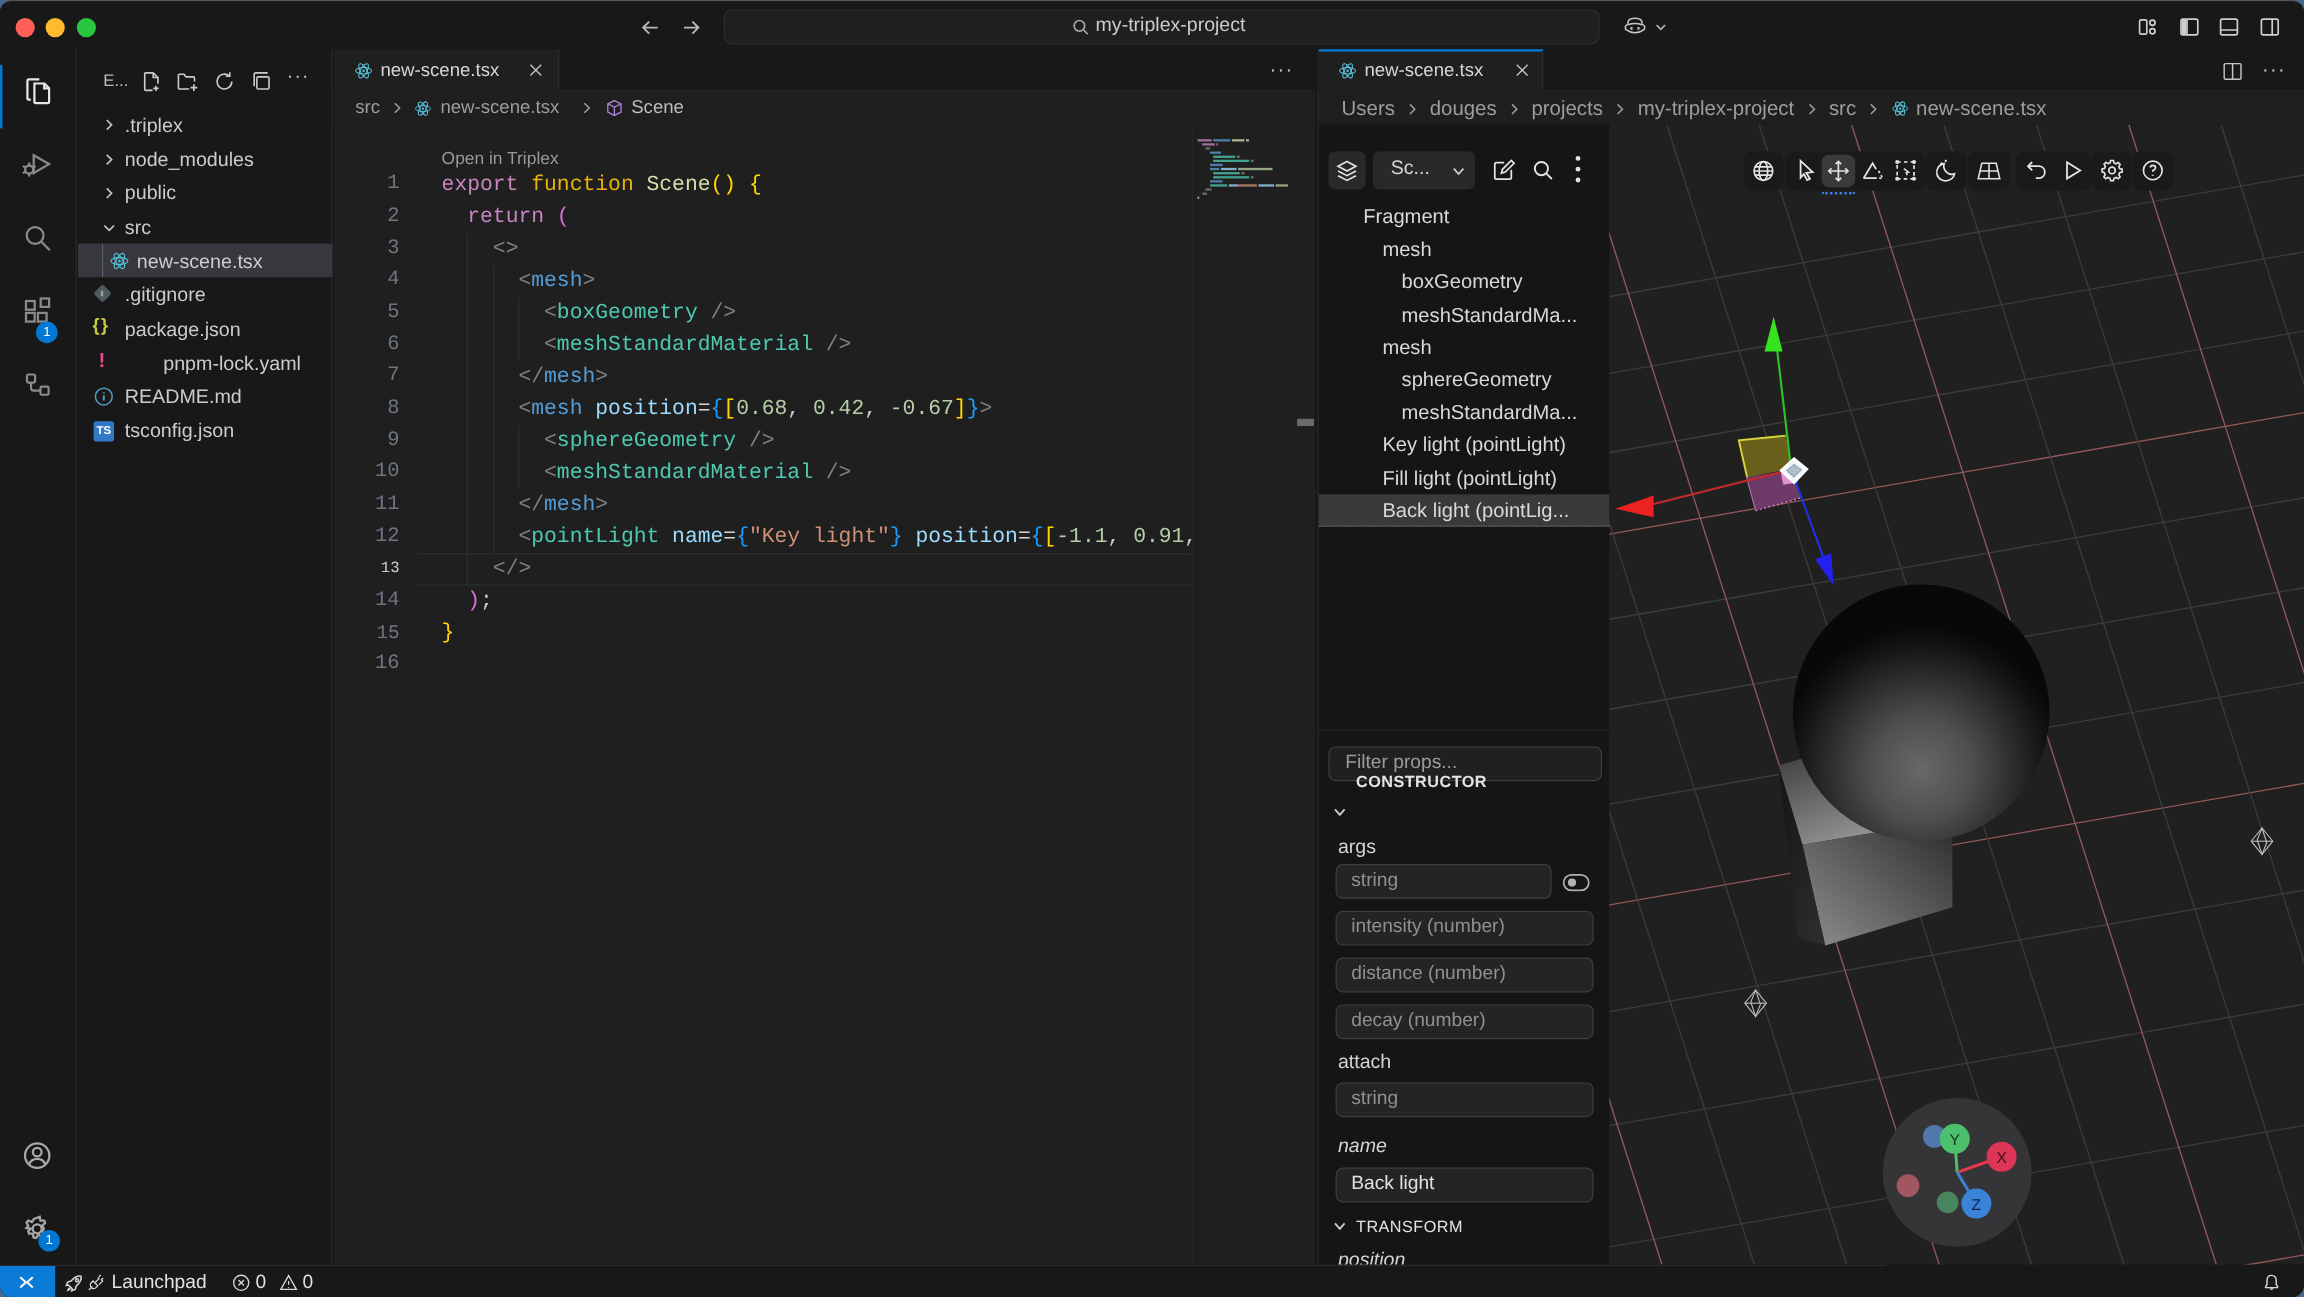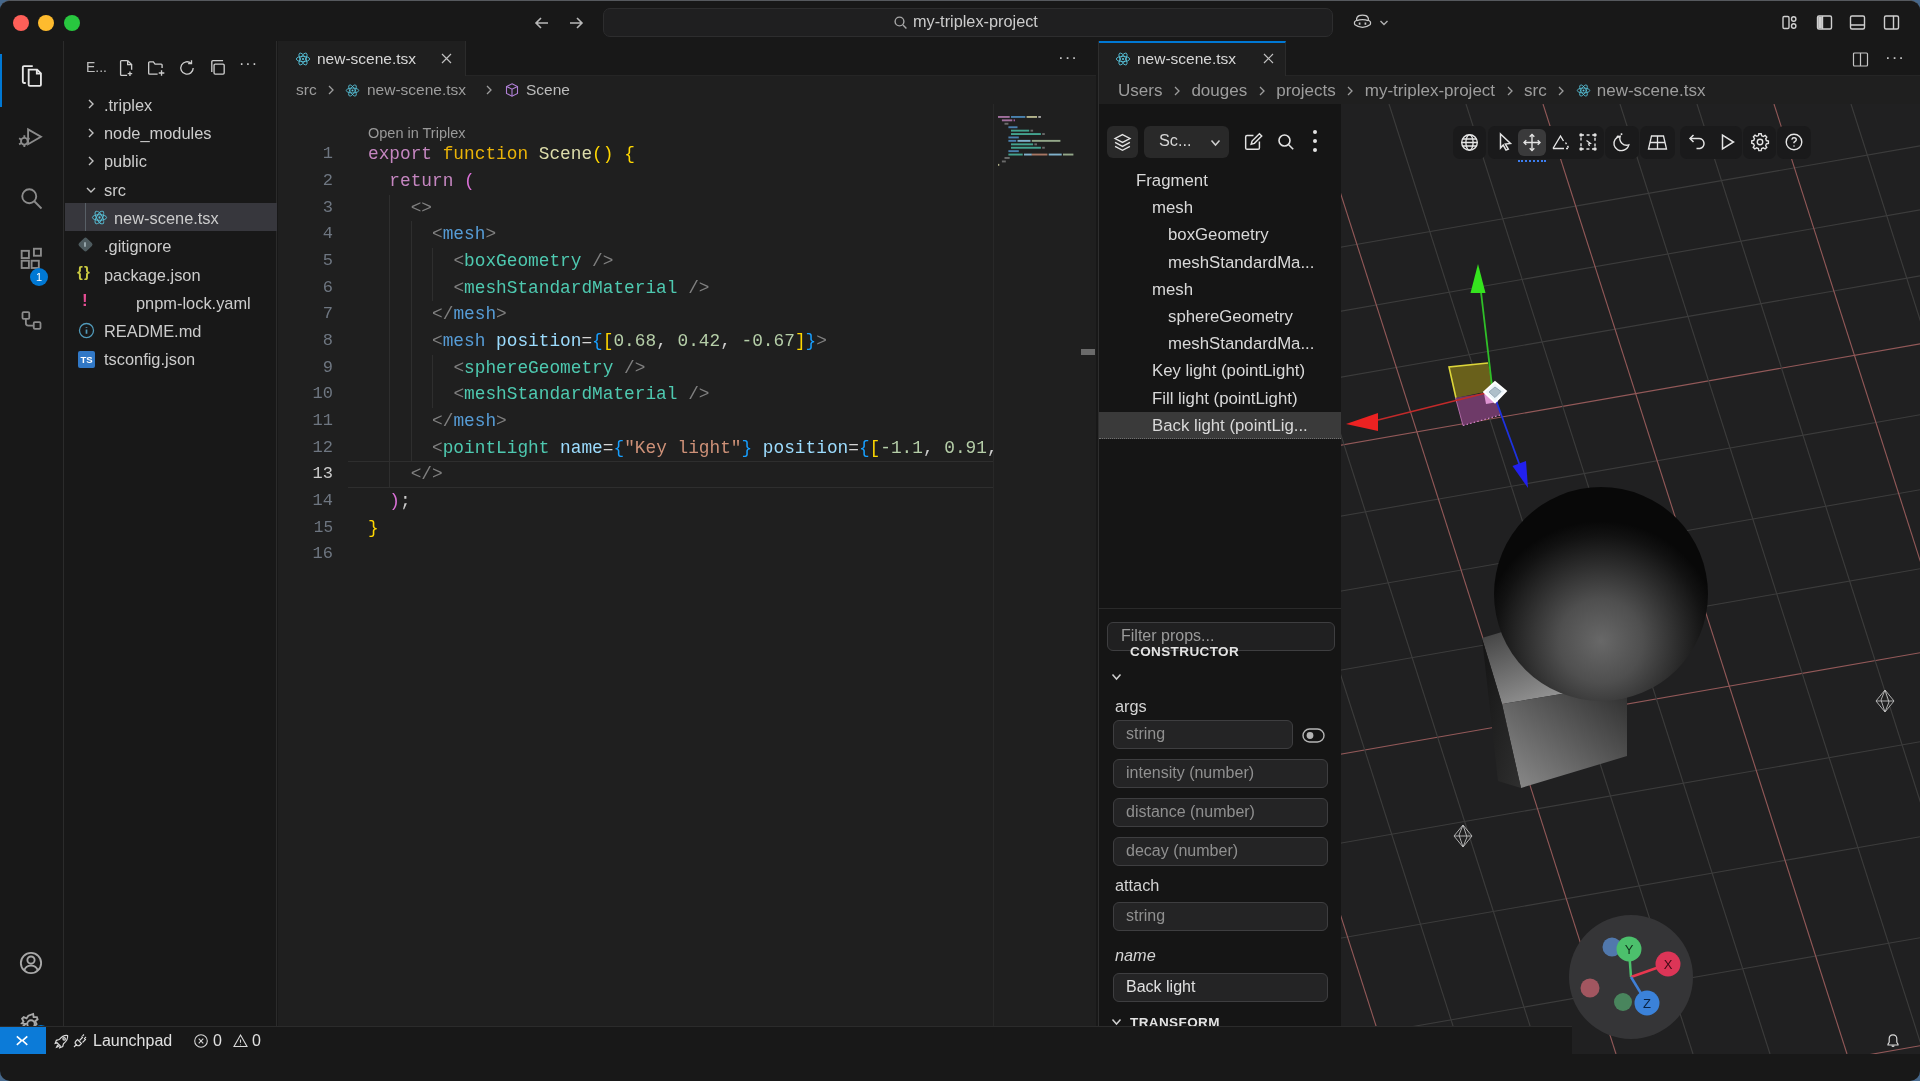--- a/index.html
+++ b/index.html
@@ -233,21 +233,21 @@
           <div class="abs" style="left:0;top:90.6px;width:55px;text-align:right;font-size:17px;color:#6e7681">3</div>
           <div class="abs" style="left:0;top:117.3px;width:55px;text-align:right;font-size:17px;color:#6e7681">4</div>
           <div class="abs" style="left:0;top:144.0px;width:55px;text-align:right;font-size:17px;color:#6e7681">5</div>
           <div class="abs" style="left:0;top:170.7px;width:55px;text-align:right;font-size:17px;color:#6e7681">6</div>
           <div class="abs" style="left:0;top:197.3px;width:55px;text-align:right;font-size:17px;color:#6e7681">7</div>
           <div class="abs" style="left:0;top:224.0px;width:55px;text-align:right;font-size:17px;color:#6e7681">8</div>
           <div class="abs" style="left:0;top:250.7px;width:55px;text-align:right;font-size:17px;color:#6e7681">9</div>
           <div class="abs" style="left:0;top:277.3px;width:55px;text-align:right;font-size:17px;color:#6e7681">10</div>
           <div class="abs" style="left:0;top:304.0px;width:55px;text-align:right;font-size:17px;color:#6e7681">11</div>
           <div class="abs" style="left:0;top:330.7px;width:55px;text-align:right;font-size:17px;color:#6e7681">12</div>
-          <div class="abs" style="left:0;top:357.3px;width:55px;text-align:right;font-size:17px;color:#cccccc">13</div>
+          <div class="abs" style="left:0;top:357.3px;width:55px;text-align:right;font-size:13px;color:#cccccc">13</div>
           <div class="abs" style="left:0;top:384.0px;width:55px;text-align:right;font-size:17px;color:#6e7681">14</div>
           <div class="abs" style="left:0;top:410.7px;width:55px;text-align:right;font-size:16px;color:#6e7681">15</div>
           <div class="abs" style="left:0;top:437.4px;width:55px;text-align:right;font-size:17px;color:#6e7681">16</div>
         </div>
 
       <div id="lines">
           <div class="abs" style="left:90px;top:37.3px;white-space:pre;color:#cccccc;width:625px;overflow:hidden;"><span style="color:#C586C0">export</span> <span style="color:#eab308">function</span> <span style="color:#DCDCAA">Scene</span><span style="color:#FFD700">()</span> <span style="color:#FFD700">{</span></div>
           <div class="abs" style="left:90px;top:64.0px;white-space:pre;color:#cccccc;width:625px;overflow:hidden;">  <span style="color:#C586C0">return</span> <span style="color:#DA70D6">(</span></div>
           <div class="abs" style="left:90px;top:90.6px;white-space:pre;color:#cccccc;width:625px;overflow:hidden;">    <span style="color:#808080">&lt;&gt;</span></div>
           <div class="abs" style="left:90px;top:117.3px;white-space:pre;color:#cccccc;width:625px;overflow:hidden;">      <span style="color:#808080">&lt;</span><span style="color:#569CD6">mesh</span><span style="color:#808080">&gt;</span></div>
@@ -547,27 +547,27 @@
         <div class="abs" style="left:27px;top:738px;font-size:16px;color:#909090;">decay (number)</div>
         <div class="abs" style="left:16px;top:772px;font-size:16.3px;color:#d4d4d4;">attach</div>
         <div class="abs" style="left:14px;top:798px;width:215px;height:29px;background:#242425;border:1px solid #3e3e40;border-radius:6px;"></div>
         <div class="abs" style="left:27px;top:803px;font-size:16px;color:#909090;">string</div>
         <div class="abs" style="left:16px;top:842px;font-size:16.3px;font-style:italic;color:#d4d4d4;">name</div>
         <div class="abs" style="left:14px;top:869px;width:215px;height:29px;background:#242425;border:1px solid #3e3e40;border-radius:6px;"></div>
         <div class="abs" style="left:27px;top:874px;font-size:16px;color:#e0e0e0;">Back light</div>
         <svg class="ic" style="left:11px;top:912px" width="13" height="12" viewBox="0 0 13 12" fill="none" stroke="#cfcfcf" stroke-width="1.5">
             <path d="M2.5 3.5L6.5 8l4-4.5"></path>
           </svg>
-        <div class="abs" style="left:31px;top:911px;font-size:13.5px;font-weight:bold;color:#e3e3e3;letter-spacing:0.4px;">TRANSFORM</div>
+        <div class="abs" style="left:31px;top:911px;font-size:13.5px;font-weight:normal;color:#e3e3e3;letter-spacing:0.4px;">TRANSFORM</div>
         <div class="abs" style="left:16px;top:937px;font-size:16.3px;font-style:italic;color:#d4d4d4;">position</div>
       </div>
     </div>
   </div>
 
-  <div class="abs" id="statusbar" style="left:0;top:1025px;width:1572px;height:28px;background:#181818;border-top:1px solid #2b2b2b;">
+  <div class="abs" id="statusbar" style="left:0;top:1053px;width:1572px;height:28px;background:#181818;border-top:1px solid #2b2b2b;">
     <div class="abs" style="left:0;top:0;width:46px;height:27px;background:#0c7bd8;"></div>
     <svg class="ic" style="left:14px;top:6px" width="17" height="16" viewBox="0 0 17 16" fill="none" stroke="#ffffff" stroke-width="1.7">
         <path d="M3 3.5L8 8l-5 4.5M14 3.5L9 8l5 4.5" transform="scale(0.95)"></path>
       </svg>
 
     <svg class="ic" style="left:53px;top:5px" width="18" height="18" viewBox="0 0 16 16" fill="none" stroke="#d8d8d8" stroke-width="1.1">
       <path d="M9.3 10.5c2.6-2.3 4.2-4.9 3.6-7.4-2.5-.6-5.1 1-7.4 3.6L3 7.4 2 10l1.6-.4 2.8 2.8L6 14l2.6-1 .7-2.5z"></path>
       <circle cx="9.9" cy="6.1" r="1.1"></circle>
       <path d="M4.5 11.5c-.8.8-1.3 2-1.3 2s1.2-.5 2-1.3"></path>
     </svg>

